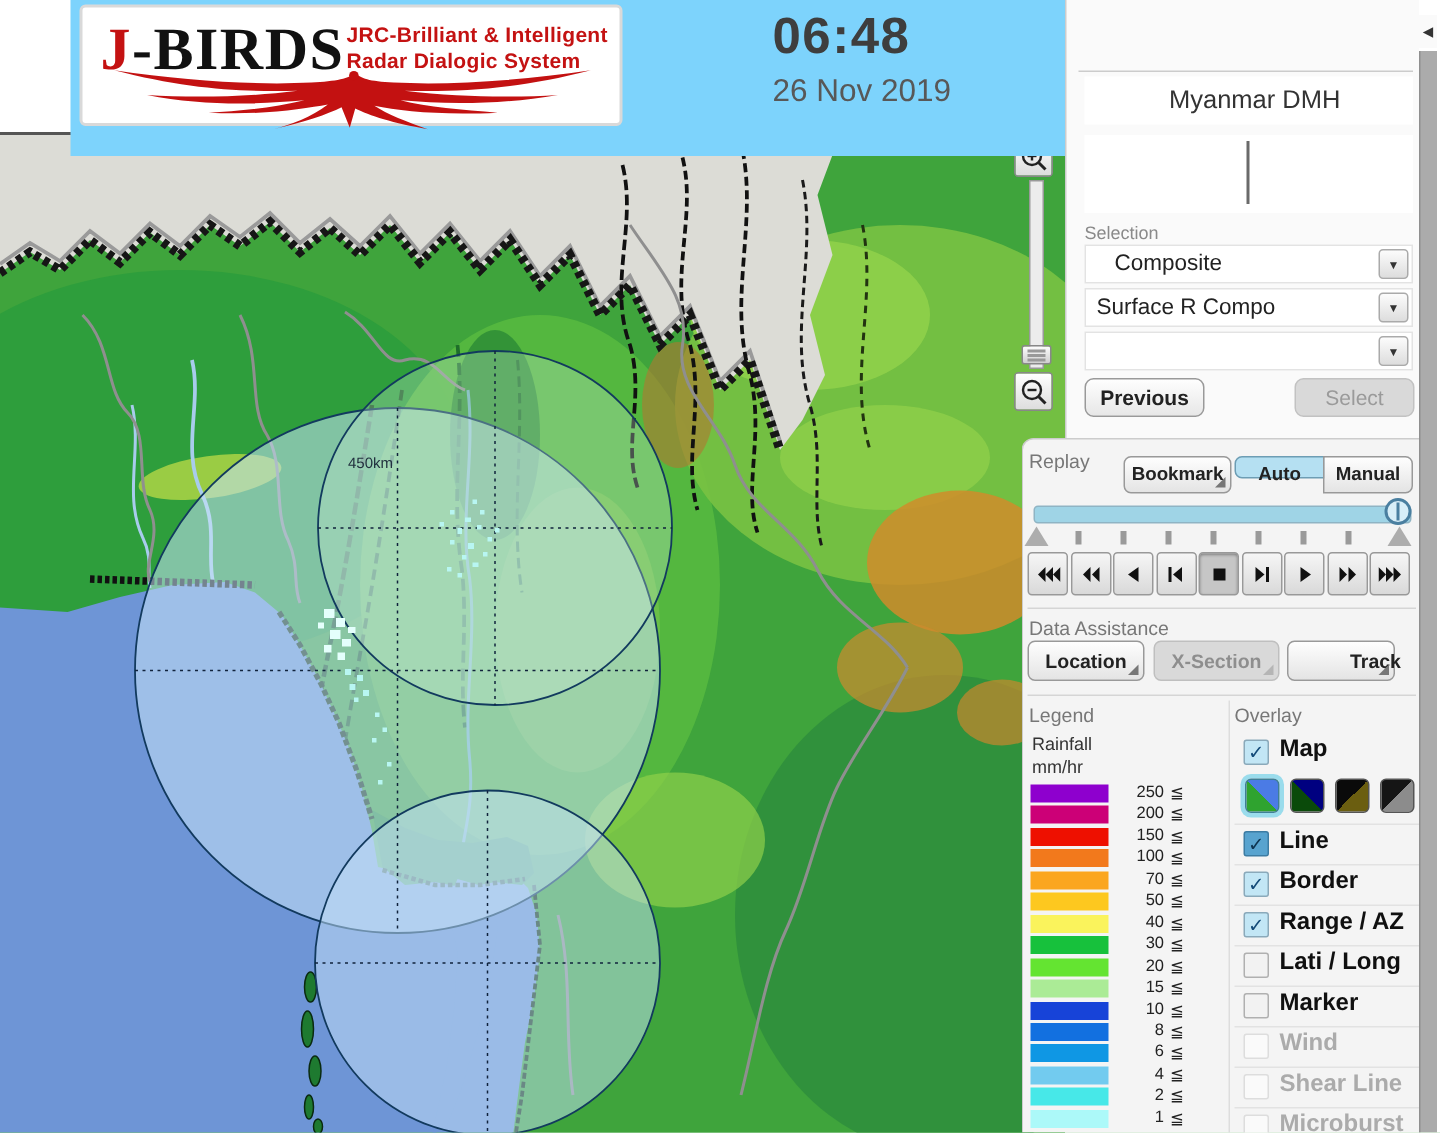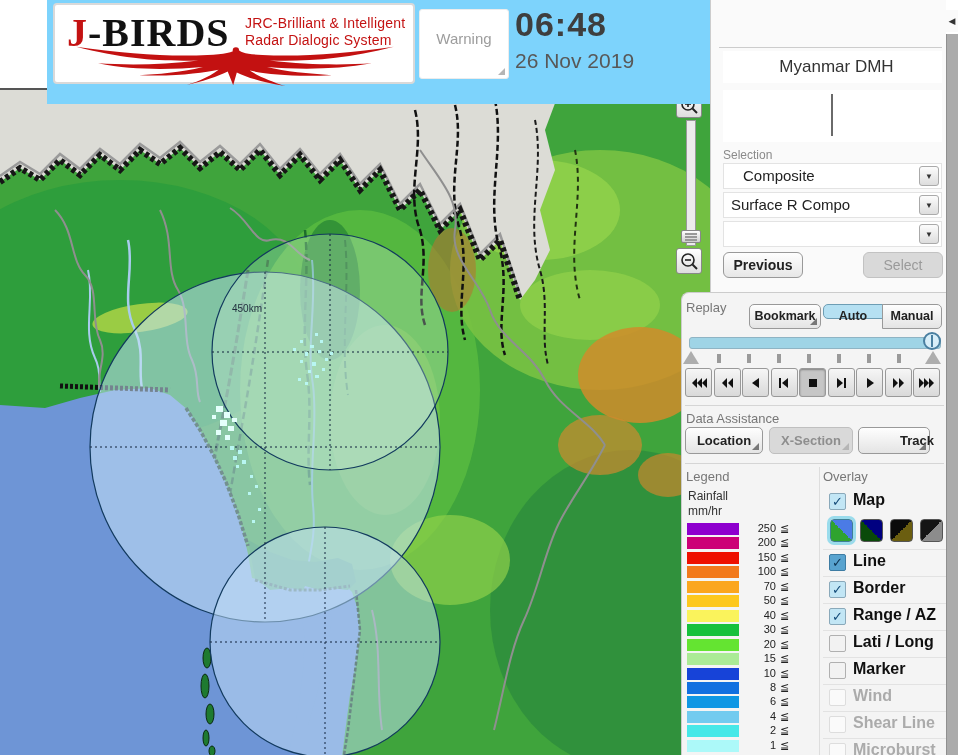--- a/index.html
+++ b/index.html
@@ -6,21 +6,21 @@
   html,body { width:960px; height:755px; overflow:hidden; background:#fff;
     font-family:"Liberation Sans", sans-serif; }
   .abs { position:absolute; }
   #stage { position:relative; width:960px; height:755px; background:#fff; }
 
   
   #topbar { left:0; top:0; width:710px; height:104px; background:#7dd3fc;margin-left:47px; }
   #logo-box { left:6px; top:3px; width:362px; height:81px; border:2px solid #d9d9d9; border-radius:4px; background:#fff; }
   #logo-title { left:12px; top:4px; font-family:"Liberation Serif", serif; font-weight:bold; font-size:40px; letter-spacing:1px; color:#111; }
   #logo-title .red { color:#c41212; }
-  .logo-sub { left:190px; color:#c41212; font-weight:normal; font-size:14px; letter-spacing:.2px; }
+  .logo-sub { left:176px; color:#c41212; font-weight:bold; font-size:14px; letter-spacing:.2px; }
   #warning-btn { left:372px; top:9px; width:90px; height:70px; background:#fff; border:1px solid #ececec; border-radius:3px; }
   #warning-btn span { display:block; margin-top:20px; text-align:center; color:#9d9d9d; font-size:15px; }
   .corner-tri { position:absolute; right:3px; bottom:3px; width:0; height:0;
     border-left:7px solid transparent; border-bottom:7px solid #777; }
   .corner-tri.dim { border-bottom-color:#b5b5b5; }
   #clock-time { left:468px; top:5px; font-size:34px; font-weight:600; color:#3e3e3e; letter-spacing:1px; }
   #clock-date { left:468px; top:49px; font-size:21px; color:#585858; }
   .tz-btn { left:671px; width:31px; height:30px; border:1px solid #999; border-radius:0;
     font-size:11px; font-weight:bold; color:#333; text-align:center; line-height:28px;
     background:linear-gradient(#fdfdfd,#e6e6e6); }
@@ -270,24 +270,20 @@
     <div id="logo-box" class="abs">
       <div id="logo-title" class="abs"><span class="red">J</span><span>-BIRDS</span></div>
       <div class="abs logo-sub" style="top:10px">JRC-Brilliant &amp; Intelligent</div>
       <div class="abs logo-sub" style="top:27px">Radar  Dialogic  System</div>
       <svg class="abs" style="left:6px; top:40px" width="348" height="42" viewBox="0 0 360 46">
         <path fill="#c31111" d="M182,4 C178,8 168,10 150,11 C110,13 60,10 6,2 C60,16 100,18 140,17 C100,22 60,22 30,20 C70,28 110,27 145,24 C120,30 95,32 75,33 C115,35 145,30 162,27 C150,36 135,42 122,45 C145,40 162,34 172,29 L178,44 L182,30 C192,35 210,41 235,45 C220,40 205,34 196,28 C215,32 245,35 286,33 C260,31 235,29 215,24 C250,27 290,27 330,20 C300,22 260,22 218,17 C258,18 300,16 354,2 C300,10 250,13 210,11 C192,10 186,8 182,4 Z"></path>
         <circle cx="181" cy="6" r="3.5" fill="#c31111"></circle>
       </svg>
     </div>
 
-    <div id="warning-btn" class="abs">
-      <span>Warning</span>
-      <div class="corner-tri dim"></div>
-    </div>
 
     <div id="clock-time" class="abs">06:48</div>
     <div id="clock-date" class="abs">26 Nov 2019</div>
 
     <div id="tz-utc" class="abs tz-btn">UTC</div>
     <div id="tz-mmt" class="abs tz-btn">MMT</div>
   </div>
 
   <div class="abs tool-btn active" style="left:784px">
     <svg width="18" height="18" viewBox="0 0 18 18">

